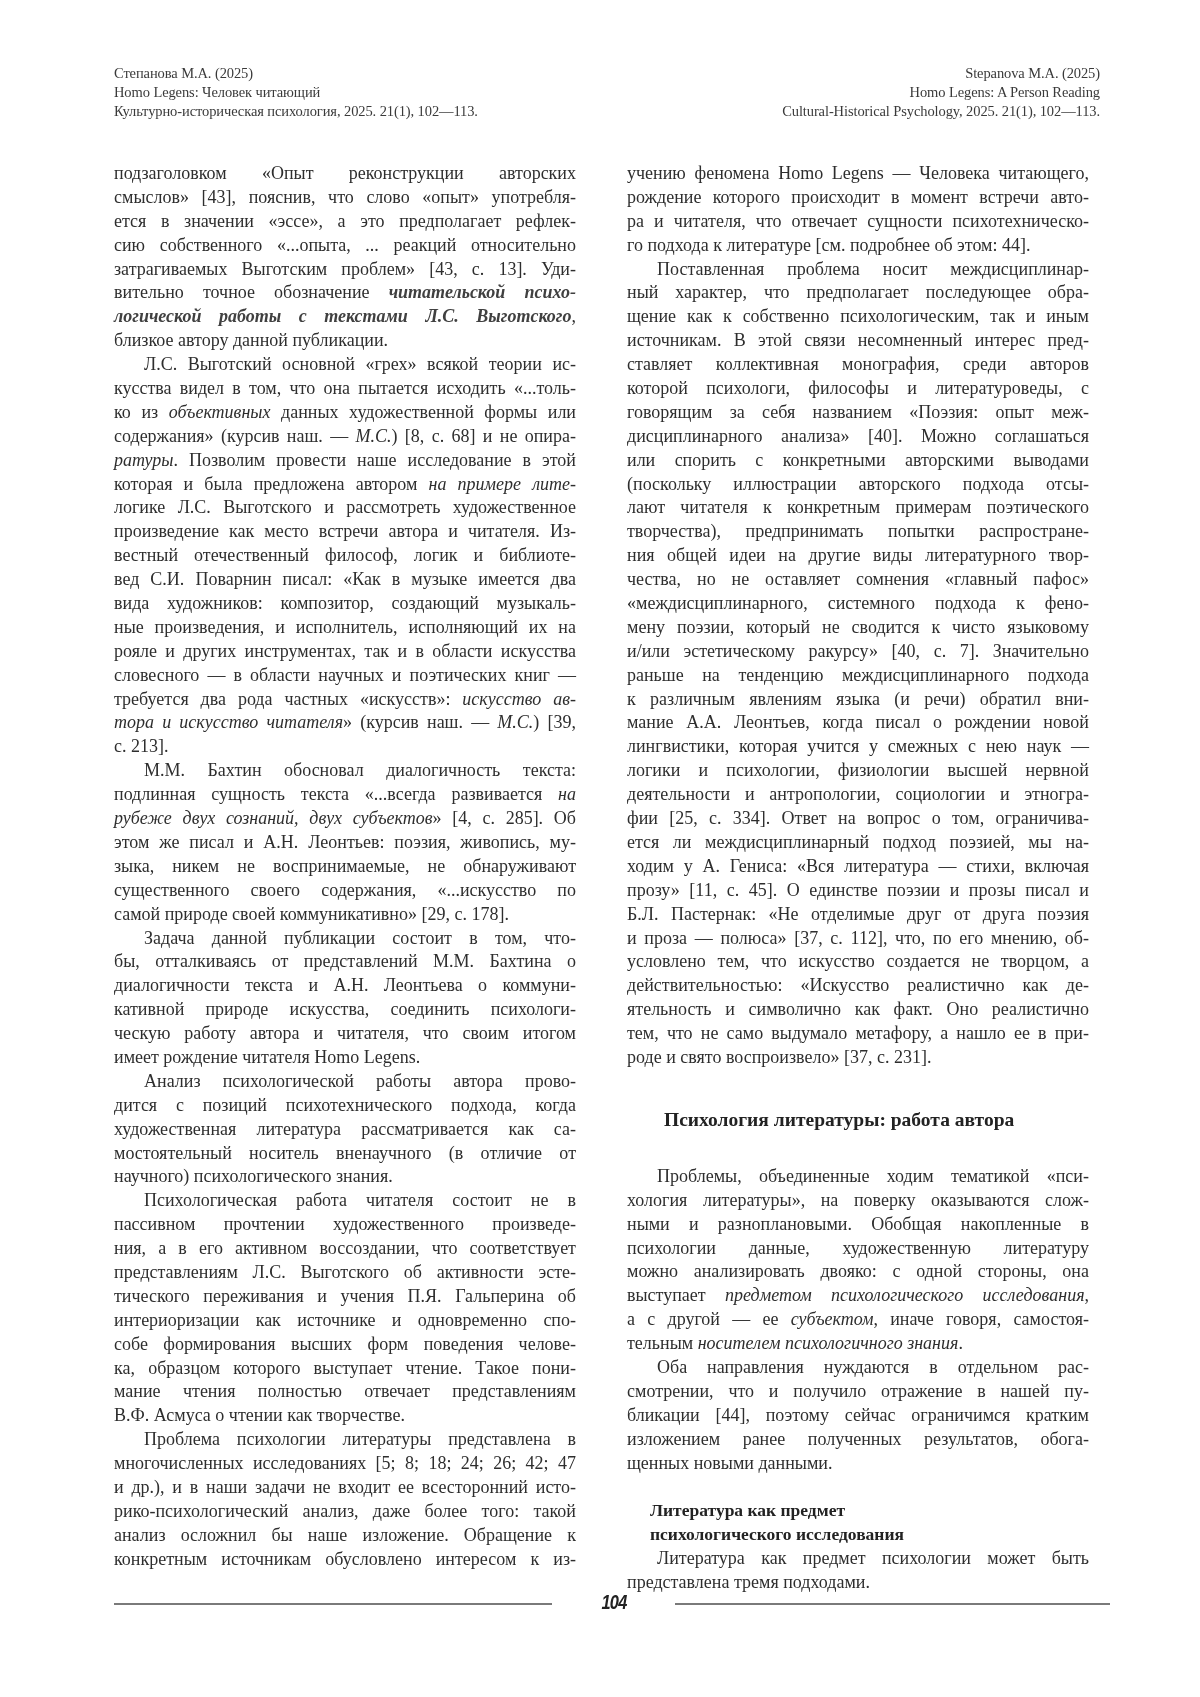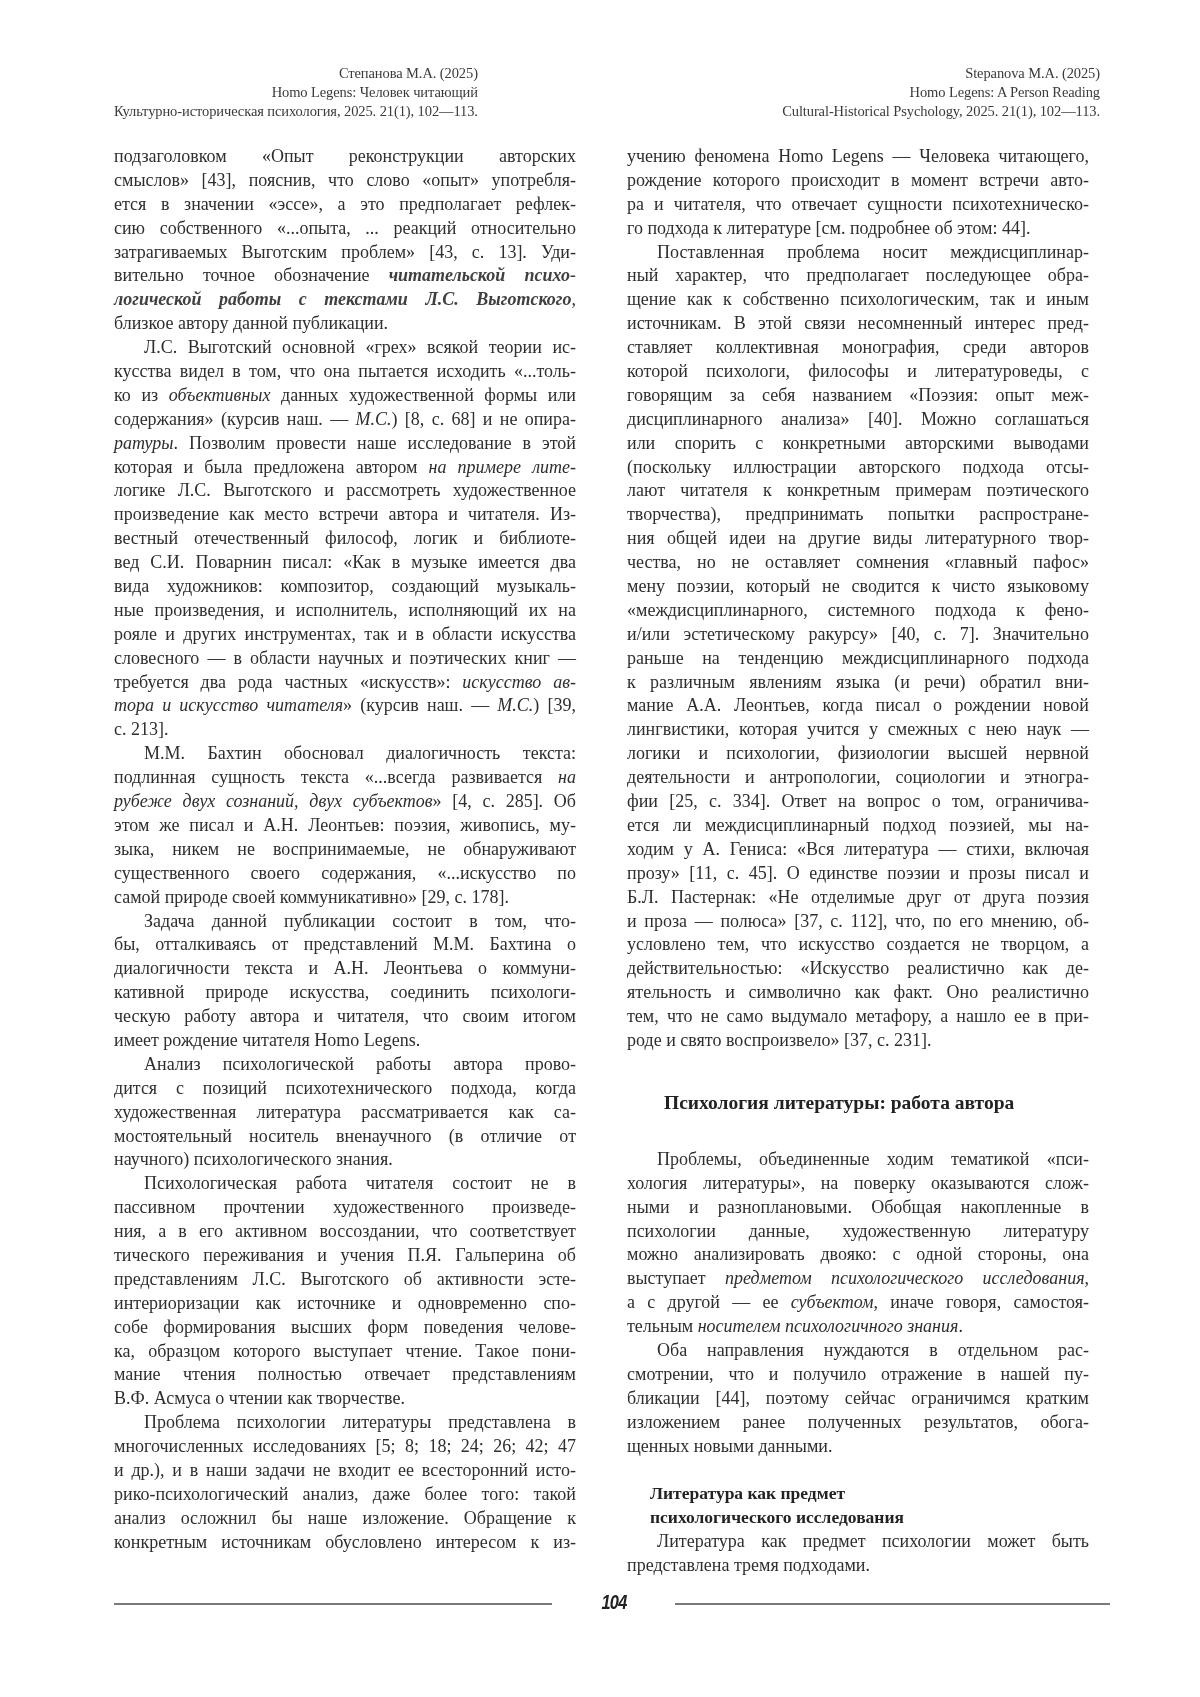--- a/index.html
+++ b/index.html
@@ -1,23 +1,23 @@
 <!DOCTYPE html>
 <html><head>
 <meta charset="utf-8">
 <style>
   html, body { margin: 0; padding: 0; background: #ffffff; }
   body { width: 1200px; height: 1697px; position: relative; overflow: hidden;
          font-family: "Liberation Serif", "DejaVu Serif", serif; color: #2b2b2b; }
   .hdr { position: absolute; top: 64px; font-family: "Liberation Serif", serif;
          font-size: 14.5px; line-height: 19px; color: #3a3a3a; letter-spacing: -0.1px; }
-  .hdr.left { left: 114px; text-align: right; }
+  .hdr.left { left: 114px; text-align: left; }
   .hdr.right { right: 100px; text-align: right; }
   .hdr div { white-space: nowrap; }
-  .col { position: absolute; top: 145px; width: 462px; font-size: 18px; line-height: 23.9px; color: #2e2e2e; }
+  .col { position: absolute; top: 162px; width: 462px; font-size: 18px; line-height: 23.9px; color: #2e2e2e; }
   .col.left { left: 114px; }
   .col.right { left: 627px; }
   .line { display: block; white-space: nowrap; text-align: justify; text-align-last: justify; height: 23.9px; overflow: visible; }
   .line.last { text-align-last: left; }
   .line.indent { padding-left: 30px; }
   .i { font-style: italic; }
   .bi { font-style: italic; font-weight: bold; color: #404040; }
   .section-heading { font-weight: bold; font-size: 19.5px; color: #222; padding-left: 37px; margin-top: 38px; margin-bottom: 33px; height: 24px; line-height: 24px; white-space: nowrap; }
   .sub-heading { font-weight: bold; font-size: 17.5px; color: #222; padding-left: 23px; line-height: 23.9px; white-space: nowrap; }
   .gap { height: 24px; }
@@ -84,22 +84,22 @@
       <span class="line"><span>ческую работу автора и читателя, что своим итогом</span></span>
       <span class="line last"><span>имеет рождение читателя Homo Legens.</span></span>
       <span class="line indent"><span>Анализ психологической работы автора прово-</span></span>
       <span class="line"><span>дится с позиций психотехнического подхода, когда</span></span>
       <span class="line"><span>художественная литература рассматривается как са-</span></span>
       <span class="line"><span>мостоятельный носитель вненаучного (в отличие от</span></span>
       <span class="line last"><span>научного) психологического знания.</span></span>
       <span class="line indent"><span>Психологическая работа читателя состоит не в</span></span>
       <span class="line"><span>пассивном прочтении художественного произведе-</span></span>
       <span class="line"><span>ния, а в его активном воссоздании, что соответствует</span></span>
+      <span class="line"><span>представлениям Л.С. Выготского об активности эсте-</span></span>
       <span class="line"><span>тического переживания и учения П.Я. Гальперина об</span></span>
-      <span class="line"><span>представлениям Л.С. Выготского об активности эсте-</span></span>
       <span class="line"><span>интериоризации как источнике и одновременно спо-</span></span>
       <span class="line"><span>собе формирования высших форм поведения челове-</span></span>
       <span class="line"><span>ка, образцом которого выступает чтение. Такое пони-</span></span>
       <span class="line"><span>мание чтения полностью отвечает представлениям</span></span>
       <span class="line last"><span>В.Ф. Асмуса о чтении как творчестве.</span></span>
       <span class="line indent"><span>Проблема психологии литературы представлена в</span></span>
       <span class="line"><span>многочисленных исследованиях [5; 8; 18; 24; 26; 42; 47</span></span>
       <span class="line"><span>и др.), и в наши задачи не входит ее всесторонний исто-</span></span>
       <span class="line"><span>рико-психологический анализ, даже более того: такой</span></span>
       <span class="line"><span>анализ осложнил бы наше изложение. Обращение к</span></span>
@@ -120,22 +120,22 @@
       <span class="line"><span>ставляет коллективная монография, среди авторов</span></span>
       <span class="line"><span>которой психологи, философы и литературоведы, с</span></span>
       <span class="line"><span>говорящим за себя названием «Поэзия: опыт меж-</span></span>
       <span class="line"><span>дисциплинарного анализа» [40]. Можно соглашаться</span></span>
       <span class="line"><span>или спорить с конкретными авторскими выводами</span></span>
       <span class="line"><span>(поскольку иллюстрации авторского подхода отсы-</span></span>
       <span class="line"><span>лают читателя к конкретным примерам поэтического</span></span>
       <span class="line"><span>творчества), предпринимать попытки распростране-</span></span>
       <span class="line"><span>ния общей идеи на другие виды литературного твор-</span></span>
       <span class="line"><span>чества, но не оставляет сомнения «главный пафос»</span></span>
+      <span class="line"><span>«междисциплинарного, системного подхода к фено-</span></span>
       <span class="line"><span>мену поэзии, который не сводится к чисто языковому</span></span>
-      <span class="line"><span>«междисциплинарного, системного подхода к фено-</span></span>
       <span class="line"><span>и/или эстетическому ракурсу» [40, с. 7]. Значительно</span></span>
       <span class="line"><span>раньше на тенденцию междисциплинарного подхода</span></span>
       <span class="line"><span>к различным явлениям языка (и речи) обратил вни-</span></span>
       <span class="line"><span>мание А.А. Леонтьев, когда писал о рождении новой</span></span>
       <span class="line"><span>лингвистики, которая учится у смежных с нею наук —</span></span>
       <span class="line"><span>логики и психологии, физиологии высшей нервной</span></span>
       <span class="line"><span>деятельности и антропологии, социологии и этногра-</span></span>
       <span class="line"><span>фии [25, с. 334]. Ответ на вопрос о том, ограничива-</span></span>
       <span class="line"><span>ется ли междисциплинарный подход поэзией, мы на-</span></span>
       <span class="line"><span>ходим у А. Гениса: «Вся литература — стихи, включая</span></span>

